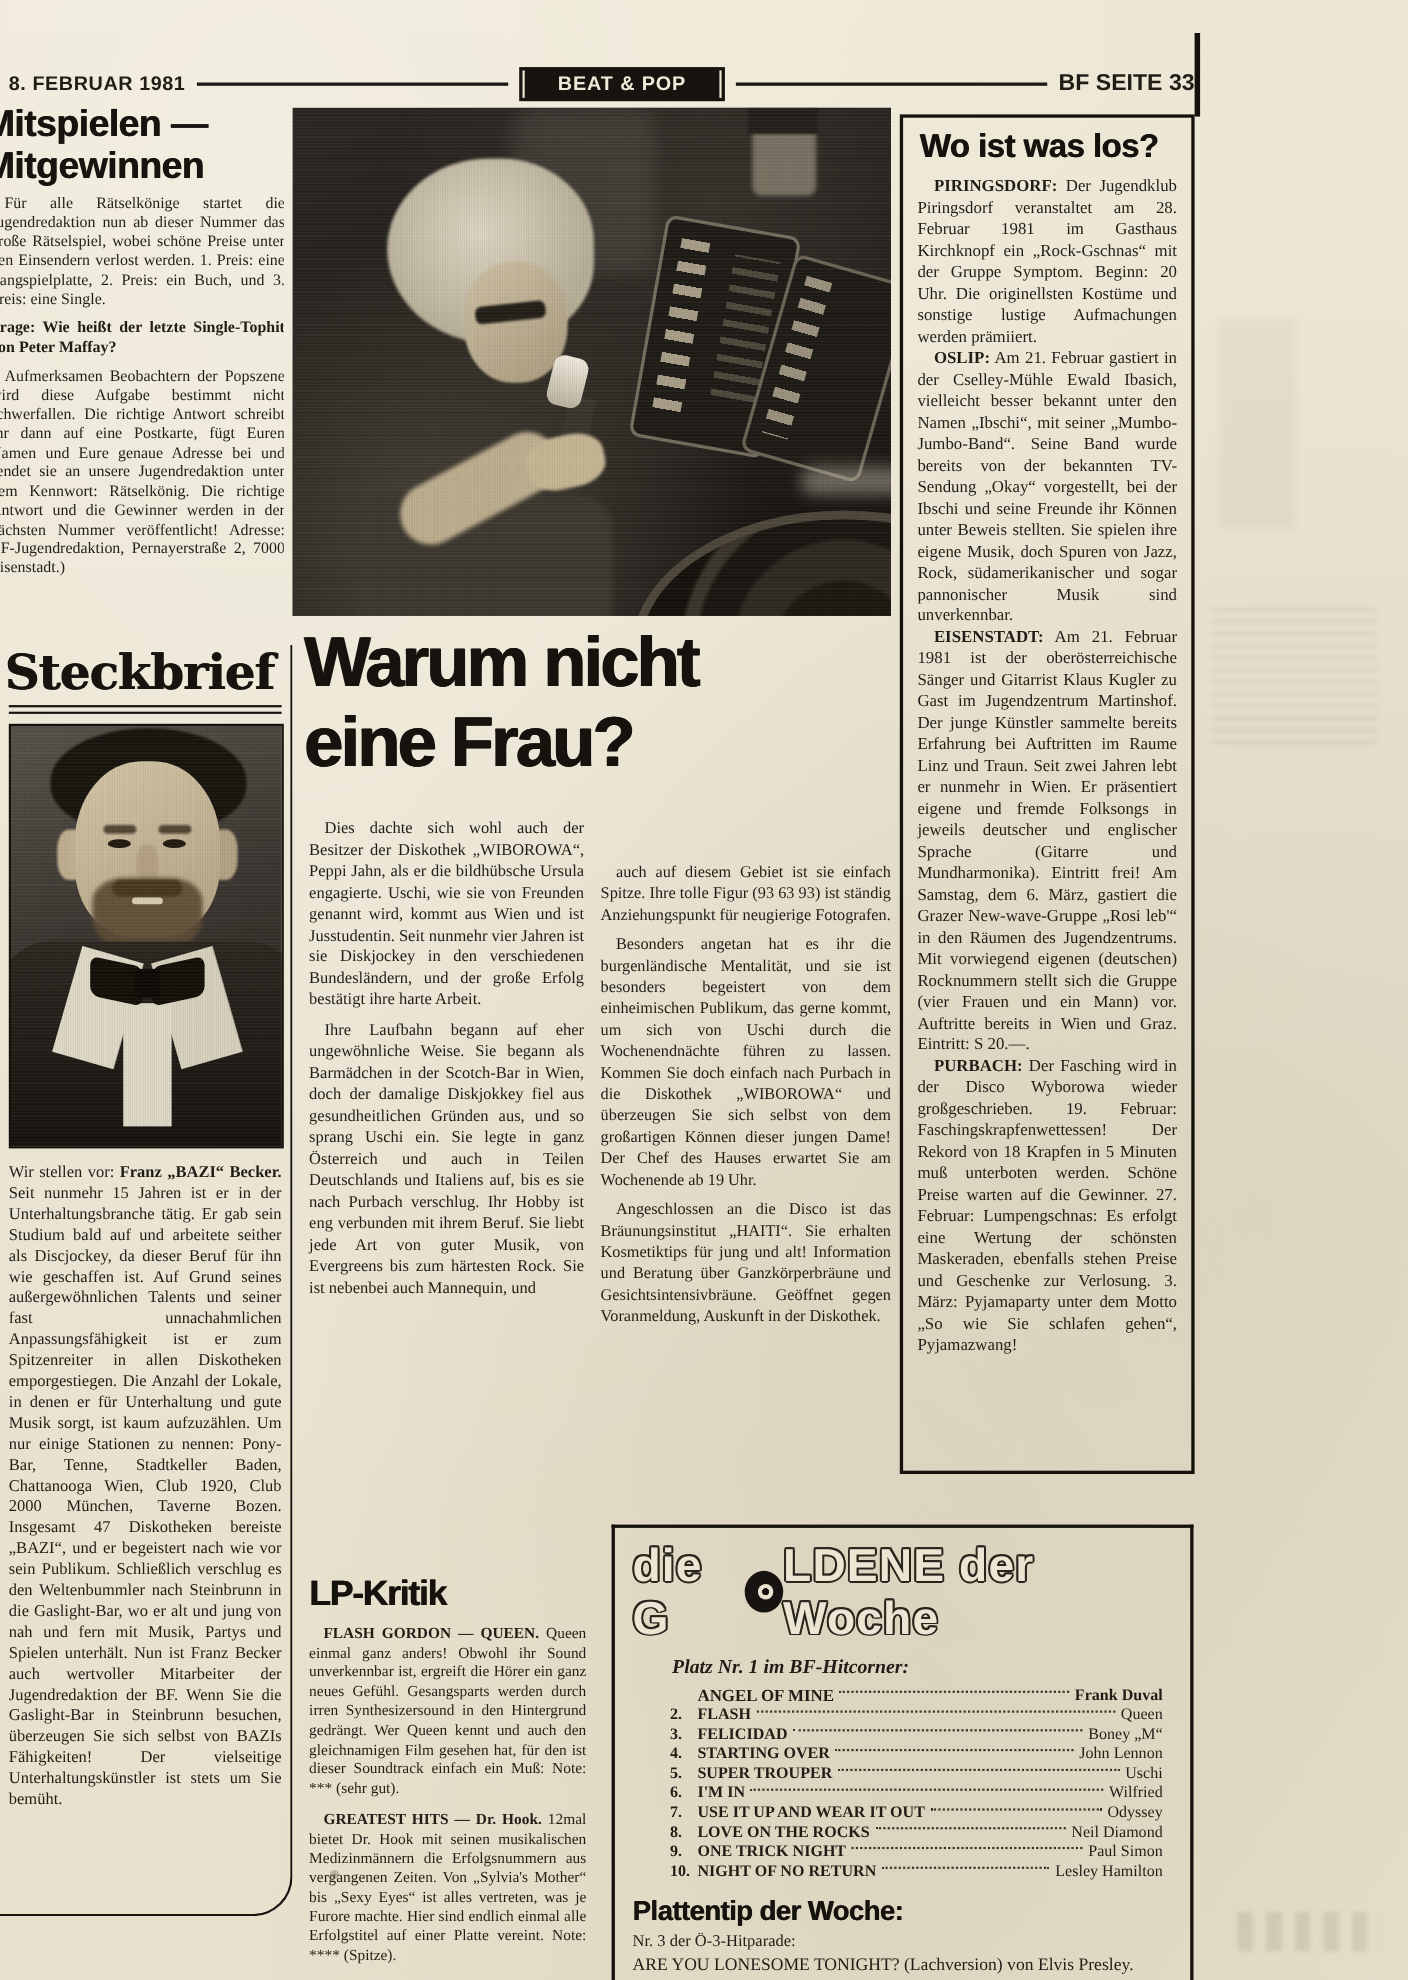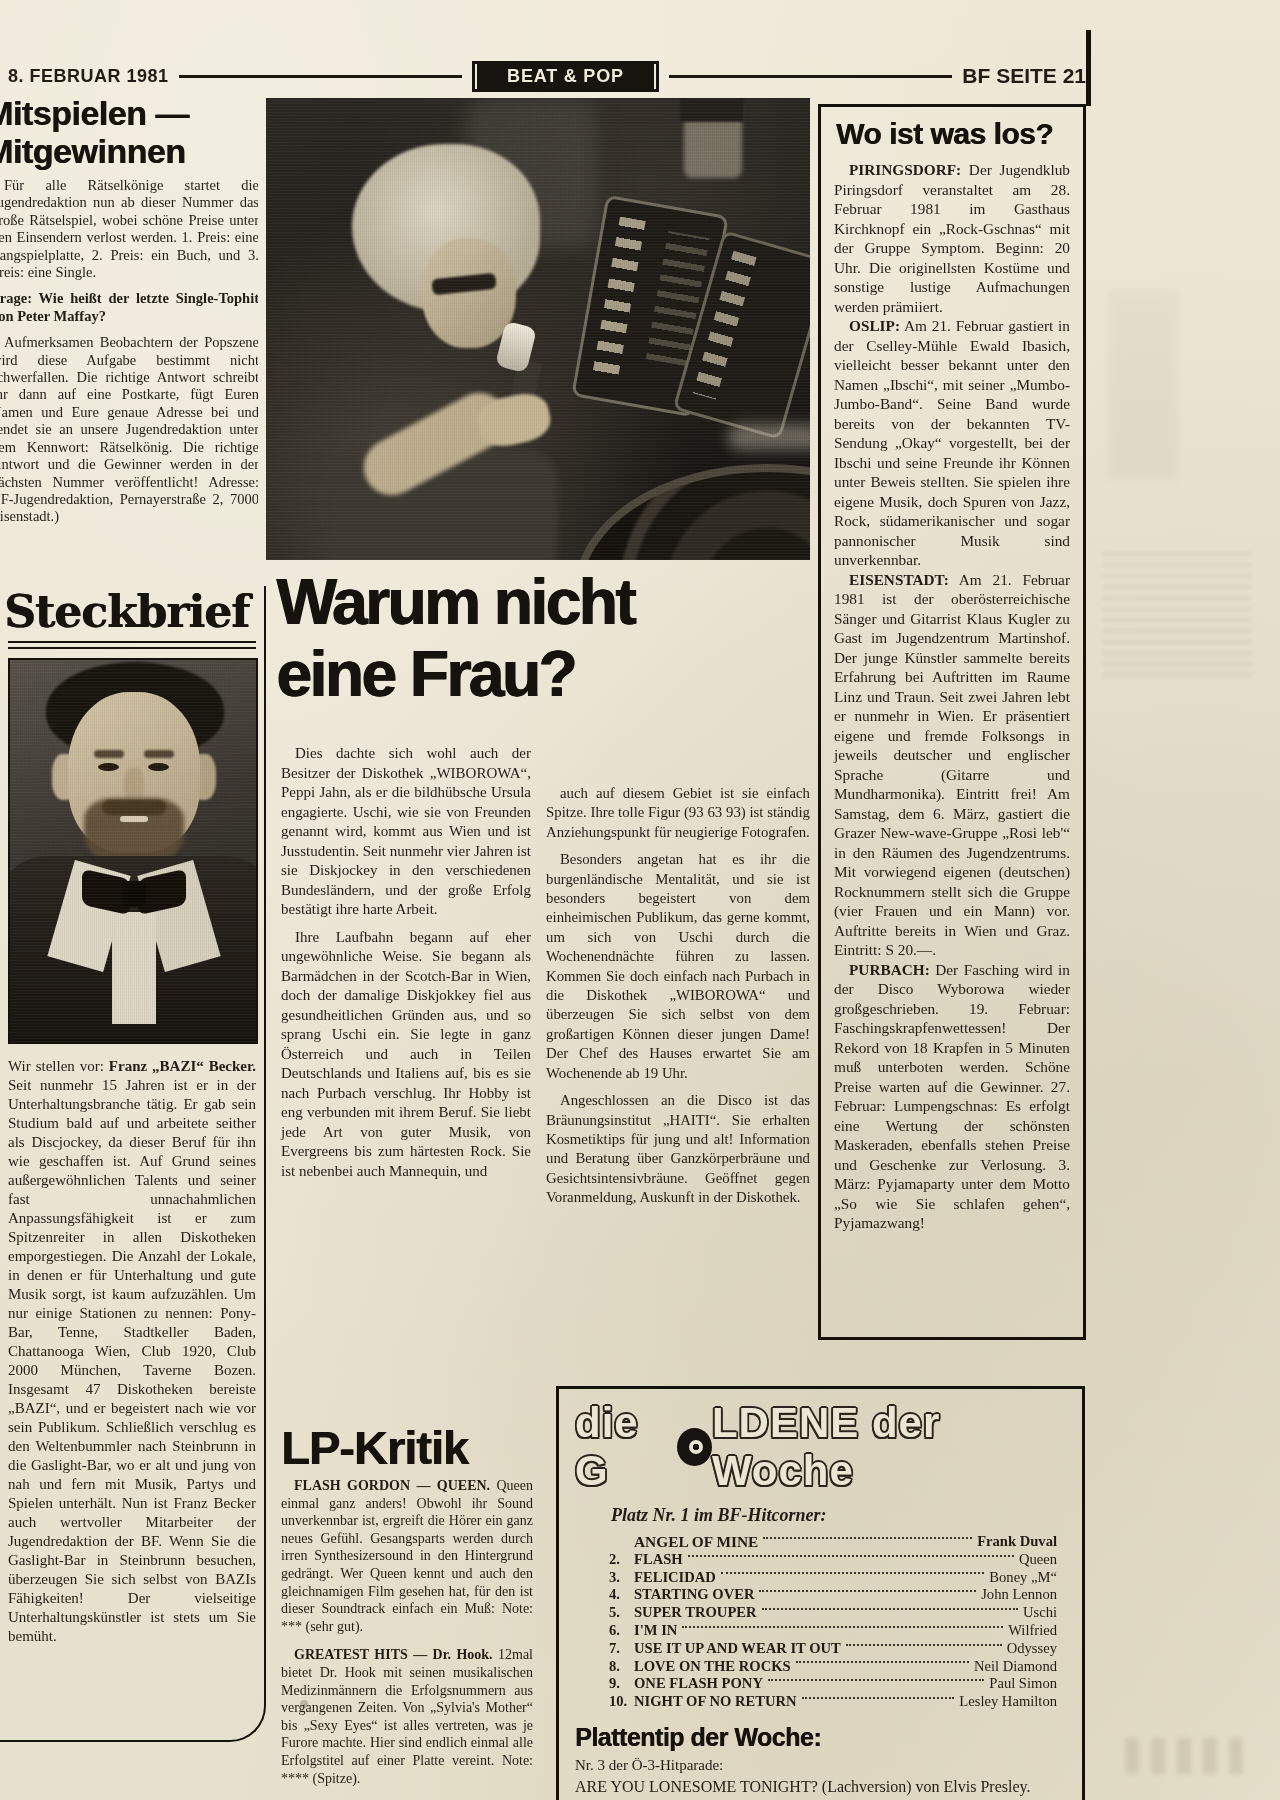--- a/index.html
+++ b/index.html
@@ -103,21 +103,21 @@
   
   .feature-h{position:absolute;left:276px;top:566px;width:540px;font-family:"Liberation Sans",sans-serif;
     font-weight:700;font-size:64px;line-height:72px;letter-spacing:-2.5px;color:#16120d;
     text-shadow:1.2px 0 currentColor,.5px 0 currentColor;}
   .fcol1{position:absolute;left:281px;top:744px;width:250px;font-size:15px;line-height:19.5px;}
   .fcol2{position:absolute;left:546px;top:784px;width:264px;font-size:14.8px;line-height:19.4px;}
   .fcol1 p,.fcol2 p{margin:0 0 8px;text-indent:14px;}
 
   
   .lp{position:absolute;left:281px;top:1428px;width:252px;}
-  .lp-h{font-family:"Liberation Sans",sans-serif;font-weight:700;font-size:47px;line-height:40px;
+  .lp-h{font-family:"Liberation Sans",sans-serif;font-weight:700;font-size:32px;line-height:40px;
     letter-spacing:-1px;color:#16120d;margin:0 0 9px;text-shadow:.8px 0 currentColor;}
   .lp p{margin:0 0 11px;font-size:14px;line-height:17.6px;text-indent:13px;}
 
   
   .events-box{position:absolute;left:818px;top:104px;width:268px;height:1236px;box-sizing:border-box;
     border:3px solid #15110c;padding:8px 13px;background:transparent;}
   .ev-h{font-family:"Liberation Sans",sans-serif;font-weight:700;font-size:30px;line-height:34px;
     letter-spacing:-.5px;margin:2px 0 9px 2px;color:#16120d;text-shadow:.6px 0 currentColor;}
   .events-box p{margin:0;font-size:15.3px;line-height:19.5px;text-indent:15px;text-align:justify;}
 
@@ -159,21 +159,21 @@
 
 <div class="page">
 
   <div class="masthead">
     <span class="mast-date">8. FEBRUAR 1981</span>
     <span class="mast-rule"></span>
     <span class="section-box">
       <span class="section-box-inner">BEAT &amp; POP</span>
     </span>
     <span class="mast-rule"></span>
-    <span class="mast-page">BF SEITE 21</span>
+    <span class="mast-page">BF SEITE 33</span>
   </div>
   <div class="corner-mark"></div>
 
   <div class="raetsel">
     <div class="raetsel-inner">
       <h1><span>Mitspielen —</span><br>
         <span>Mitgewinnen</span></h1>
       <p class="ind just">Für alle Rätselkönige startet die Jugendredaktion nun ab dieser Nummer das große Rätselspiel, wobei schöne Preise unter den Einsendern verlost werden. 1. Preis: eine Langspielplatte, 2. Preis: ein Buch, und 3. Preis: eine Single.</p>
       <p class="q just">Frage: Wie heißt der letzte Single-Tophit von Peter Maffay?</p>
       <p class="ind just">Aufmerksamen Beobachtern der Popszene wird diese Aufgabe bestimmt nicht schwerfallen. Die richtige Antwort schreibt Ihr dann auf eine Postkarte, fügt Euren Namen und Eure genaue Adresse bei und sendet sie an unsere Jugendredaktion unter dem Kennwort: Rätselkönig. Die richtige Antwort und die Gewinner werden in der nächsten Nummer veröffentlicht! Adresse: BF-Jugendredaktion, Pernayerstraße 2, 7000 Eisenstadt.)</p>
@@ -330,21 +330,21 @@
         <span class="artist">Odyssey</span>
       </div>
       <div class="hit">
         <span class="rank">8.</span>
         <span class="title">LOVE ON THE ROCKS</span>
         <span class="leader"></span>
         <span class="artist">Neil Diamond</span>
       </div>
       <div class="hit">
         <span class="rank">9.</span>
-        <span class="title">ONE FLASH PONY</span>
+        <span class="title">ONE TRICK NIGHT</span>
         <span class="leader"></span>
         <span class="artist">Paul Simon</span>
       </div>
       <div class="hit">
         <span class="rank">10.</span>
         <span class="title">NIGHT OF NO RETURN</span>
         <span class="leader"></span>
         <span class="artist">Lesley Hamilton</span>
       </div>
     </div>

